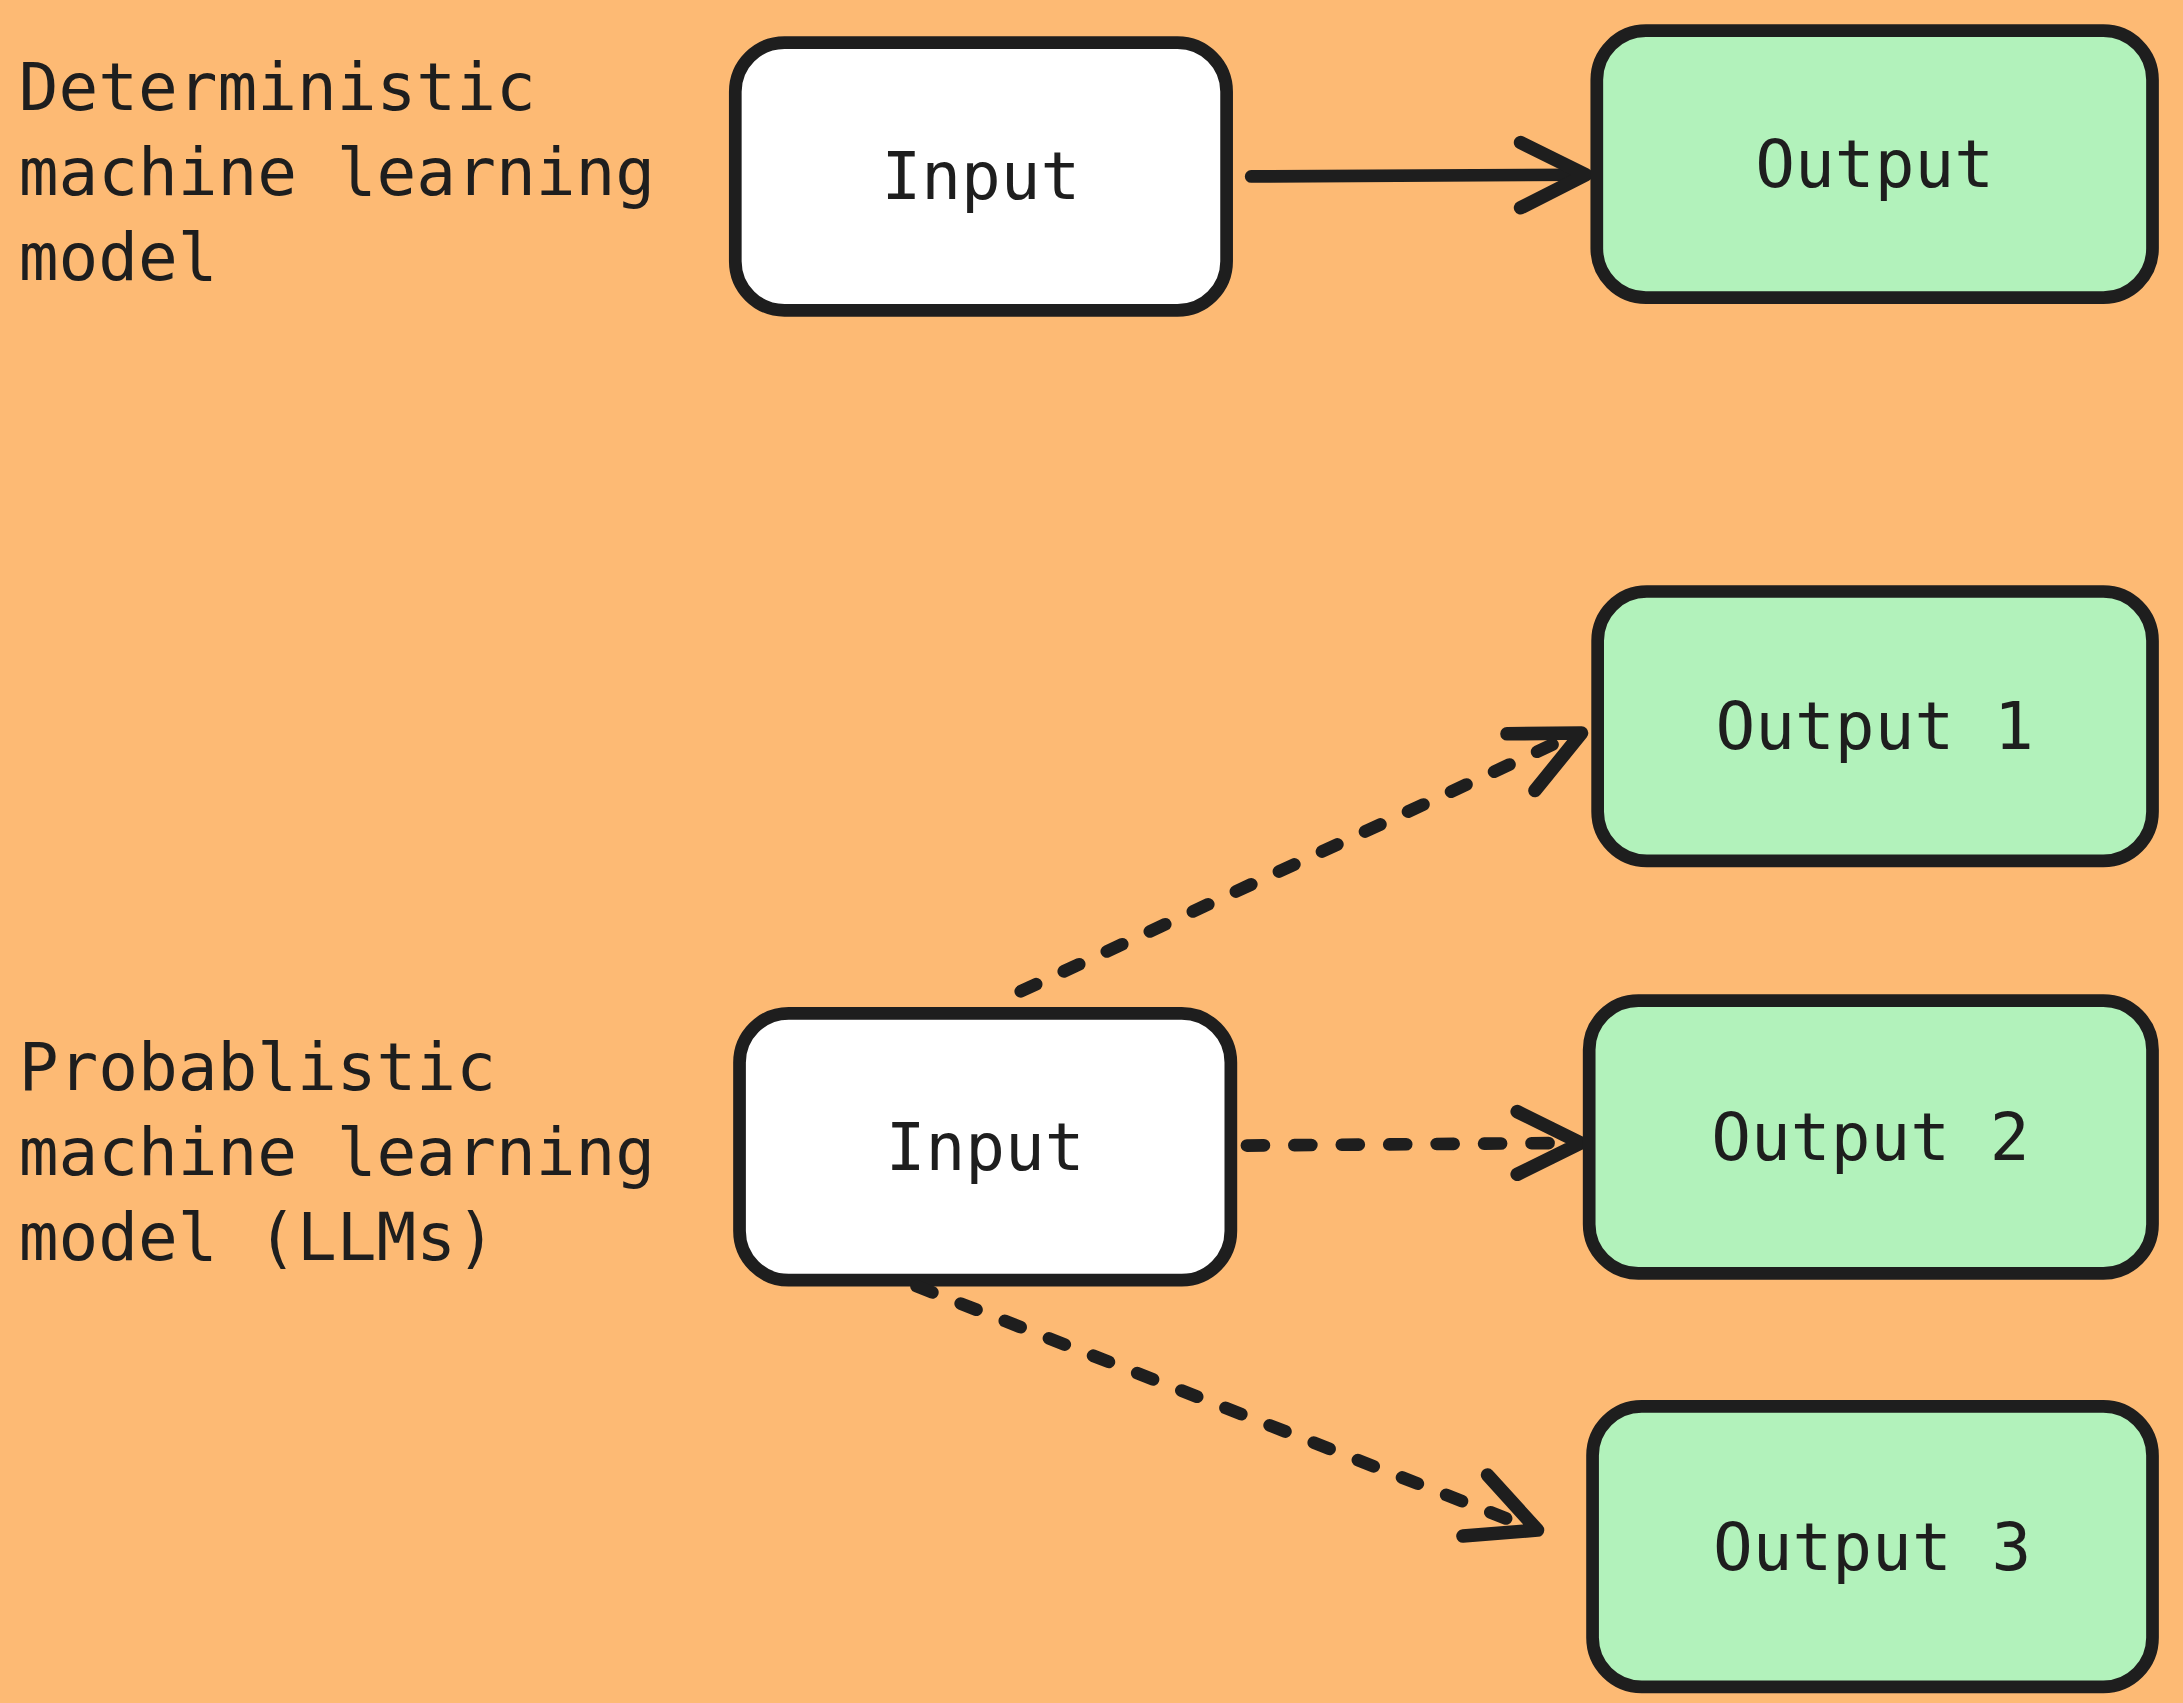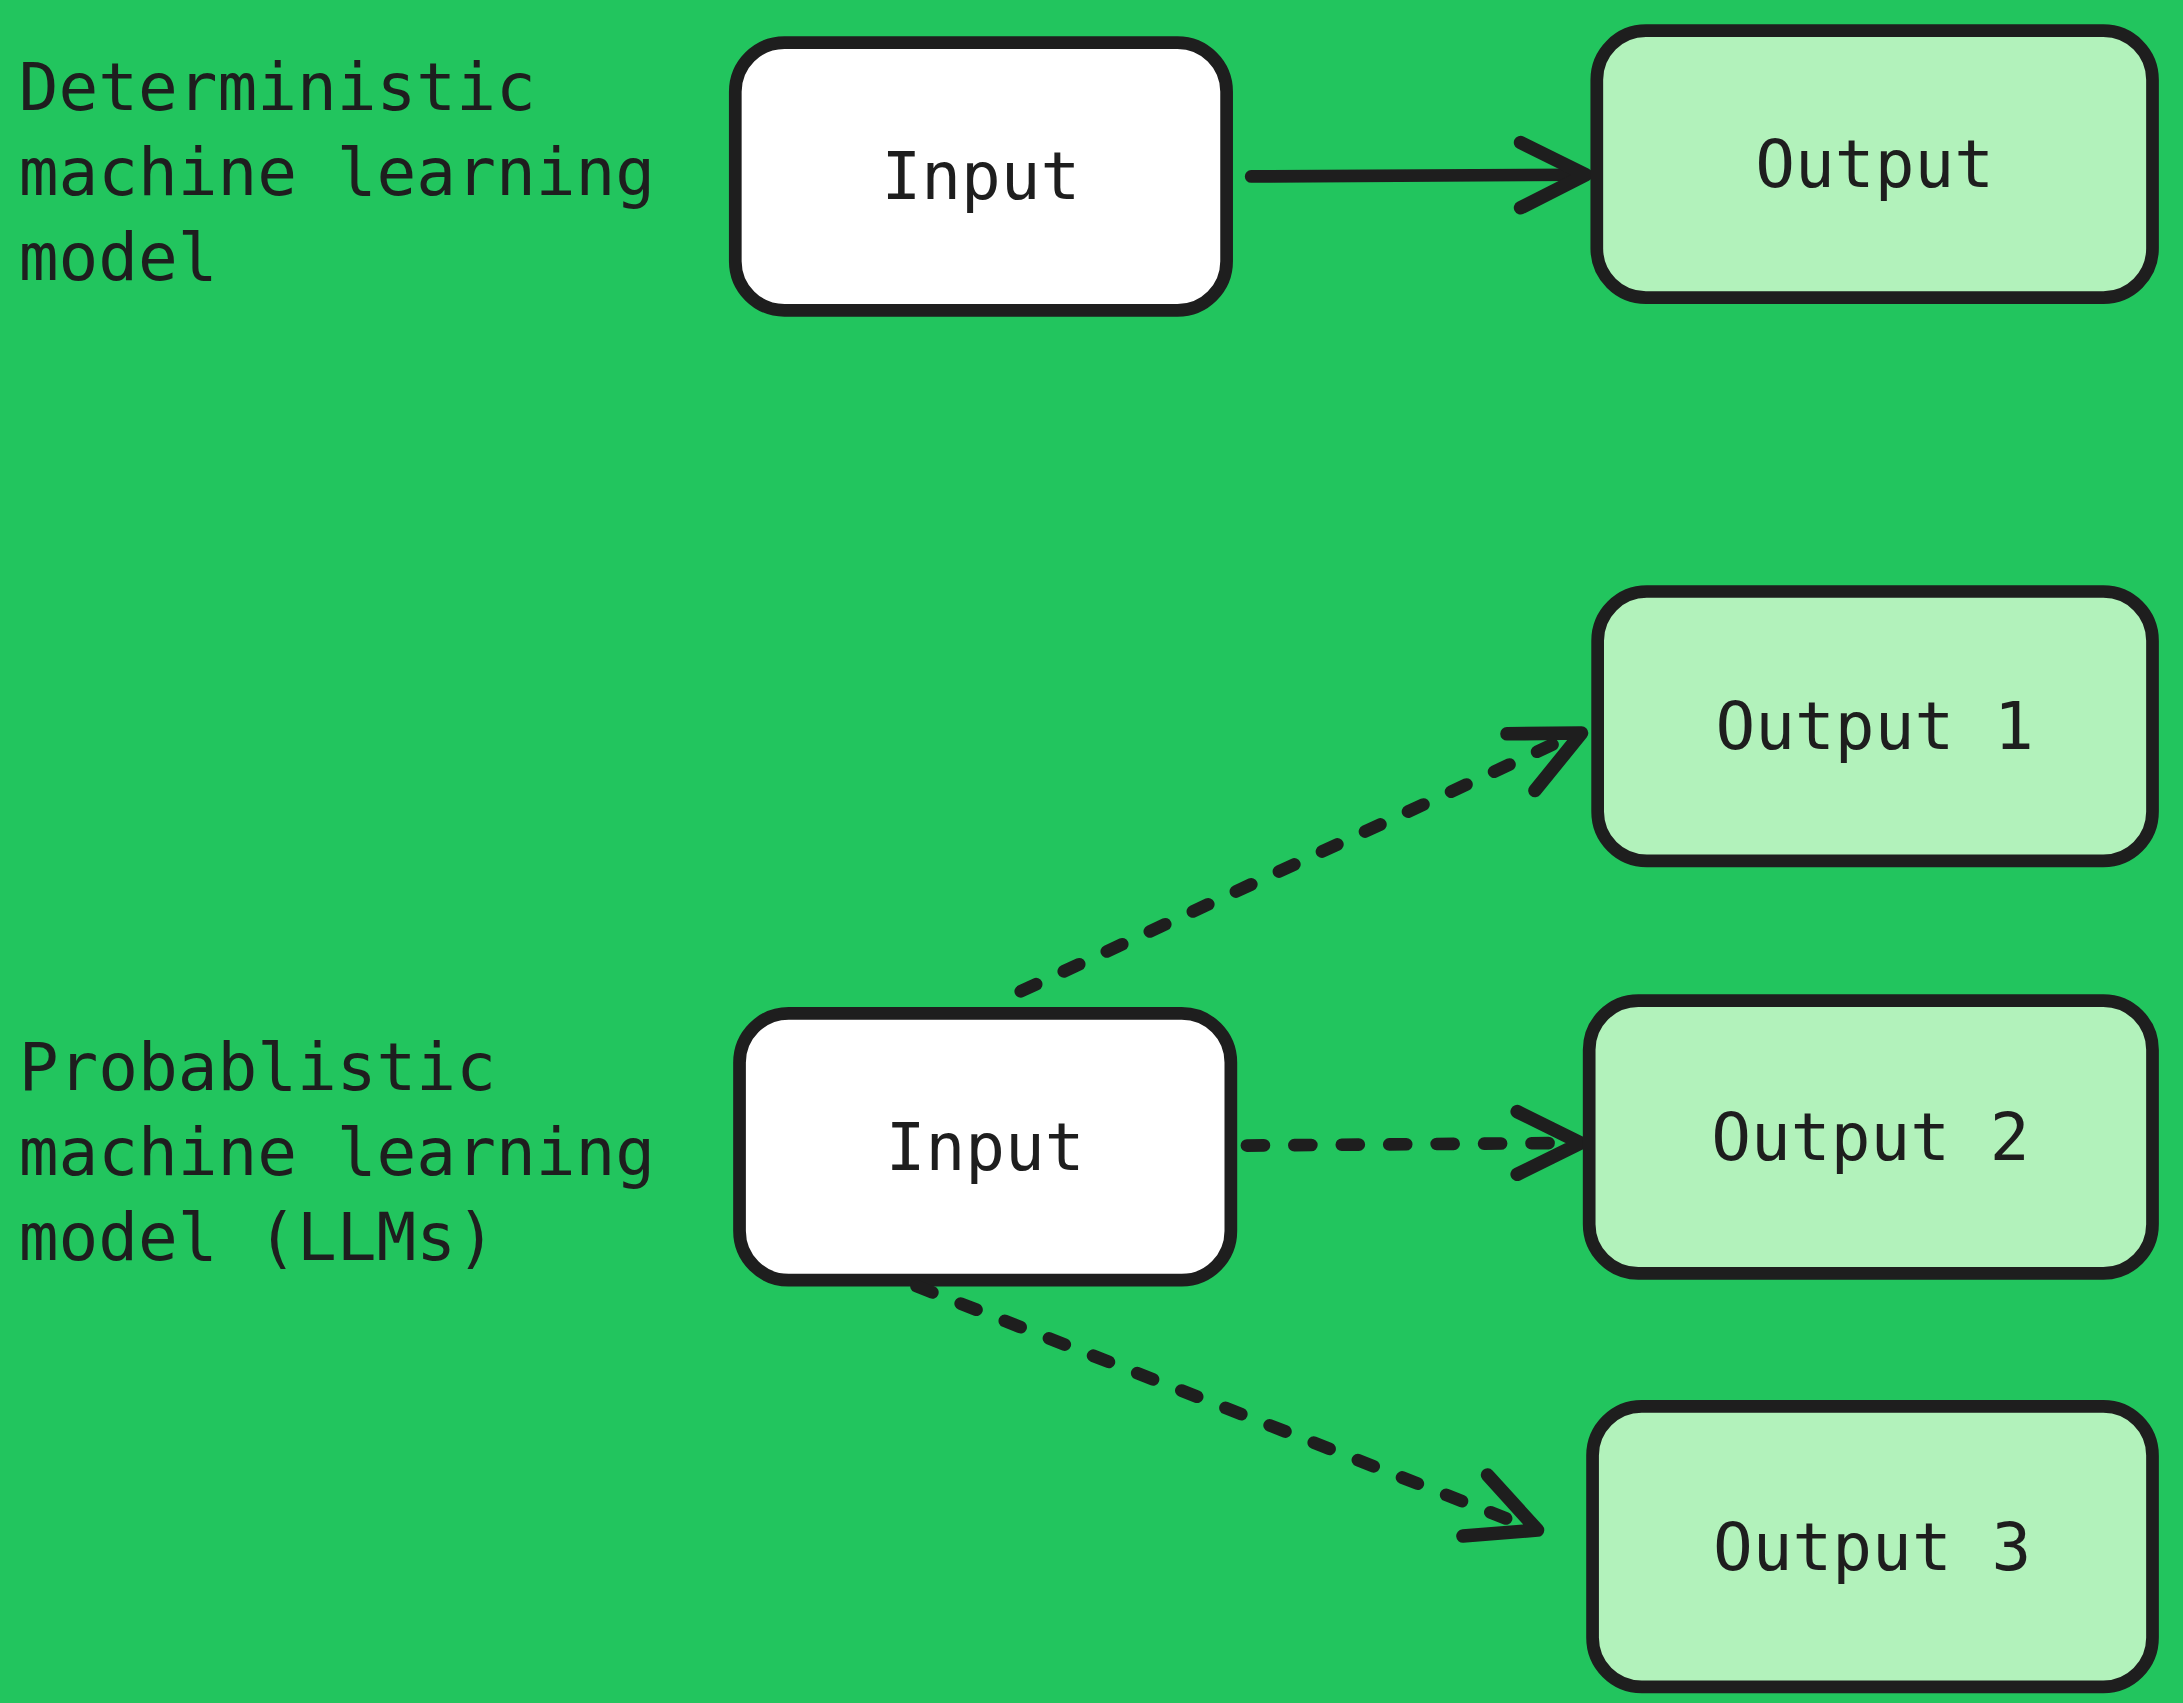--- a/index.html
+++ b/index.html
@@ -4,21 +4,21 @@
 <style>
   html, body {
     margin: 0;
     padding: 0;
     background: #ffffff;
   }
   .canvas {
     position: relative;
     width: 2183px;
     height: 1704px;
-    background: #22c55e;
+    background: #fdba74;
     overflow: hidden;
   }
   svg {
     display: block;
     width: 2183px;
     height: 1704px;
   }
   .side-label {
     font-family: "DejaVu Sans Mono", "Liberation Mono", monospace;
     font-size: 78px;

